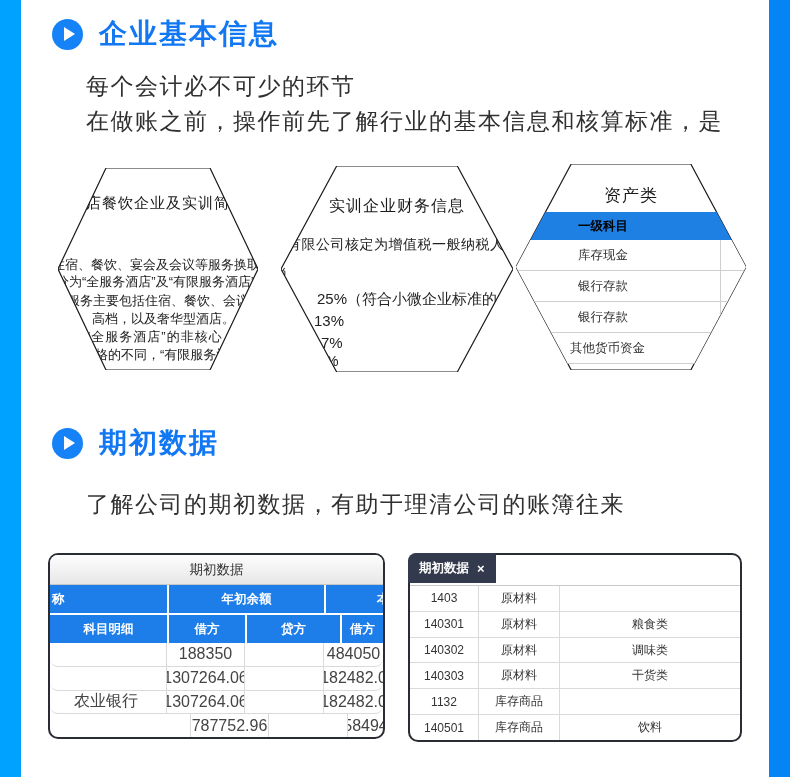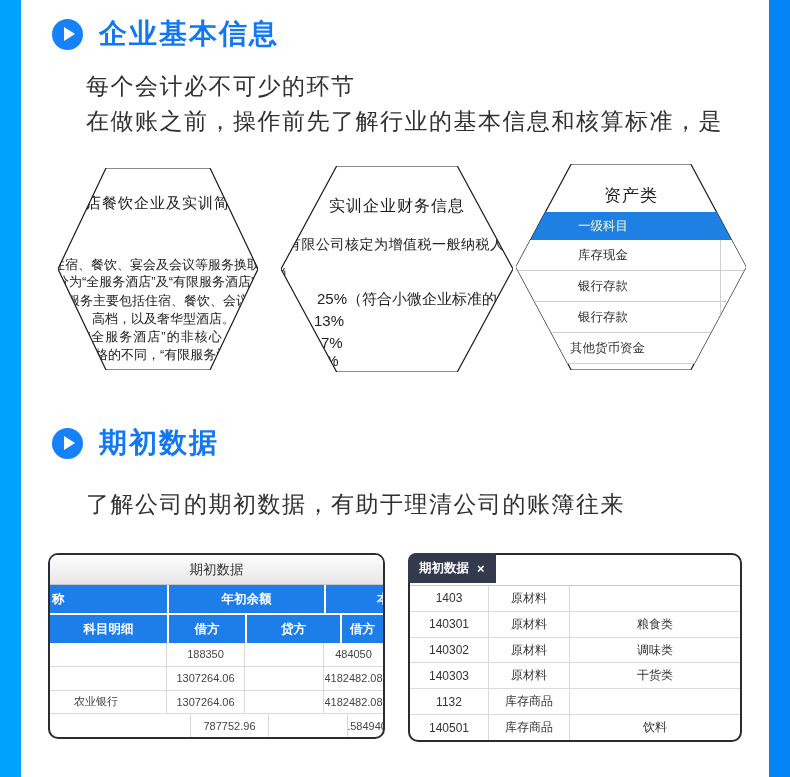--- a/index.html
+++ b/index.html
@@ -45,21 +45,21 @@
   .h2l1 { top:70px;  left:6px;  font-size:14px; letter-spacing:0.5px; }
   .h2l2 { top:100px; left:-8px; font-size:14px; }
   .h2l3 { top:124px; left:36px; font-size:15px; }
   .h2l4 { top:146px; left:33px; font-size:15px; }
   .h2l5 { top:168px; left:40px; font-size:15px; }
   .h2l6 { top:186px; left:36px; font-size:15px; }
 
   #hex3 { left:516px; top:164px; width:230px; height:206px; }
   #hex3 .hex-title { top:20px; font-size:17px; }
   .hex3-bar { position:absolute; top:48px; left:0; right:0; height:28px; background:#1e80e3;
-    color:#fef9c3; font-size:12.5px; font-weight:normal; line-height:28px; padding-left:62px; }
+    color:#000000; font-size:12.5px; font-weight:bold; line-height:28px; padding-left:62px; }
   .hex3-row { position:absolute; left:0; right:0; height:31px; line-height:31px;
     font-size:12.5px; color:#333; padding-left:62px; border-bottom:1px solid #cfcfcf; background:#fff; }
   .hex3-row.r1 { top:76px; }  .hex3-row.r2 { top:107px; }
   .hex3-row.r3 { top:138px; } .hex3-row.r4 { top:169px; padding-left:54px; }
   .hex3-vline { position:absolute; left:204px; top:76px; height:124px; width:1px; background:#cfcfcf; }
 
   
   .ltable { position:absolute; left:48px; top:553px; width:337px; height:186px;
     border:2px solid #2a2c33; border-radius:10px; overflow:hidden; background:#fff;
     display:flex; flex-direction:column; }
@@ -68,40 +68,40 @@
   .lt-h { display:flex; height:28px; background:#fff; }
   .lt-h1 { margin-bottom:2px; }
   .lt-h .hc { background:#1d7de9; color:#fff; font-size:12.5px; font-weight:bold;
     display:flex; align-items:center; justify-content:center; }
   .hc + .hc { margin-left:2px; }
   .hc.w1 { width:117px; } .hc.w23 { width:155px; } .hc.w2 { width:76px; } .hc.w3 { width:93px; }
   .hc.grow { flex:1; position:relative; overflow:hidden; }
   .hc.name { justify-content:flex-start; padding-left:2px; }
   .hc.grow span { position:absolute; left:51px; white-space:nowrap; }
   .lt-body { flex:1; display:flex; flex-direction:column; }
-  .lt-row { flex:1; display:flex; font-size:11px; color:#444; border-bottom:1px solid #dadada; }
+  .lt-row { flex:1; display:flex; font-size:16px; color:#444; border-bottom:1px solid #dadada;border-radius:8px; }
   .lt-row:last-child { border-bottom:none;padding-left:24px; }
   .lt-row .c { display:flex; align-items:center; justify-content:center; border-right:1px solid #dadada; overflow:hidden; }
   .lt-row .c1 { width:117px; justify-content:flex-start; padding-left:24px; }
   .lt-row .c2 { width:78px; } .lt-row .c3 { width:79px; }
   .lt-row .c4 { flex:1; border-right:none; white-space:nowrap; }
 
   
   .rtable { position:absolute; left:408px; top:553px; width:334px; height:189px;
     border:2px solid #2a2c33; border-radius:10px; background:#fff; }
   .rtab { position:absolute; left:-2px; top:-2px; height:30px; min-width:78px; padding:0 11px;
     background:#343a4d; border-radius:8px 2px 0 0; display:flex; align-items:center; gap:8px;
     color:#fff; font-size:12.5px; font-weight:bold; cursor:pointer; }
   .rtab-close { font-size:13px; font-weight:bold; cursor:pointer; }
   .rt-body { position:absolute; left:0; right:0; top:30px; bottom:0;
     display:flex; flex-direction:column; border-top:1px solid #c9c9c9; }
   .rt-row { flex:1; display:flex; font-size:12px; color:#333; border-bottom:1px solid #dadada; }
   .rt-row:last-child { border-bottom:none; }
   .rt-row .rc { display:flex; align-items:center; justify-content:center; border-right:1px solid #dadada; }
-  .rt-row .rc1 { width:79px; } .rt-row .rc2 { width:81px; }
+  .rt-row .rc1 { width:69px; } .rt-row .rc2 { width:81px; }
   .rt-row .rc3 { flex:1; border-right:none; }
 </style>
 </head>
 <body>
 
 <div class="frame left"></div>
 <div class="frame right"></div>
 
 <div class="section-header" style="top:15px;">
   <span class="play-icon"></span>

